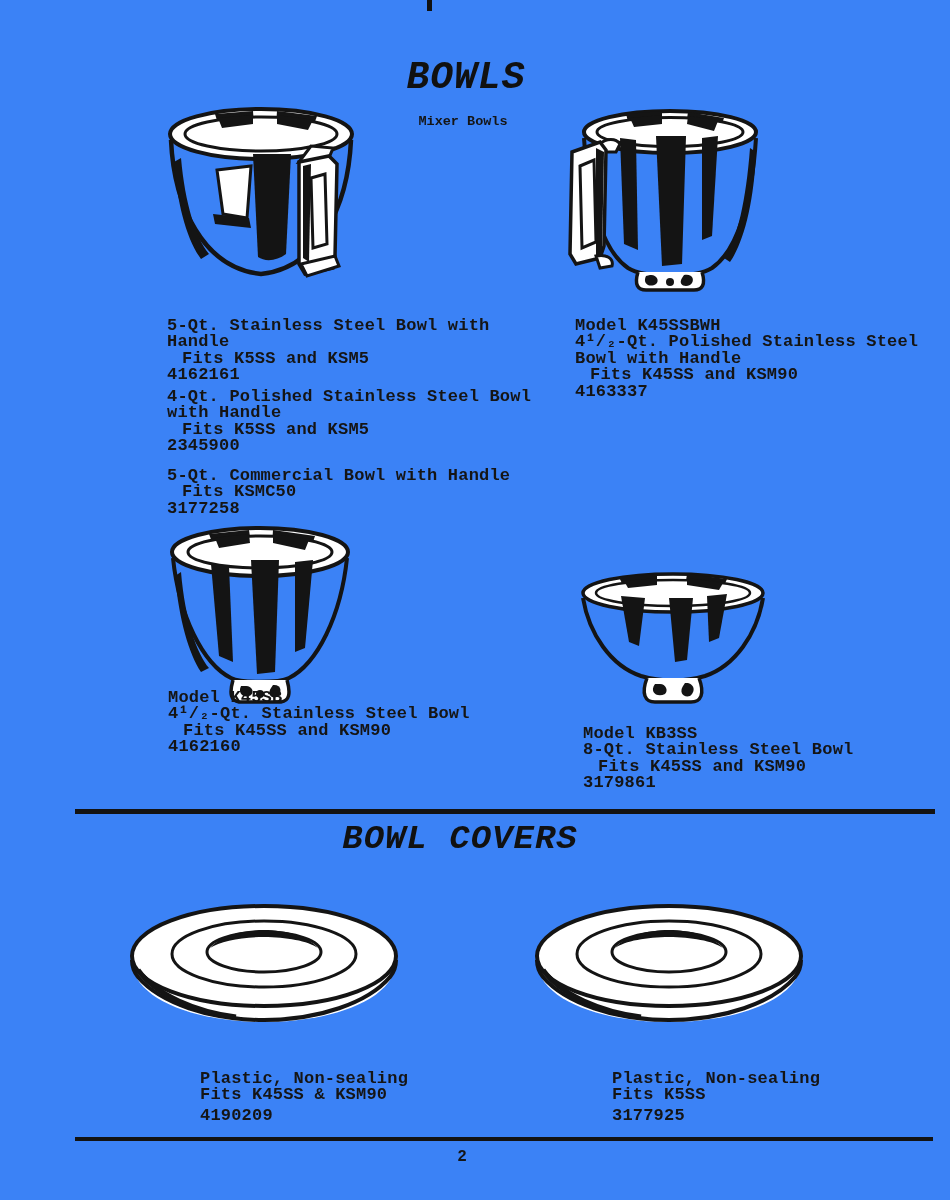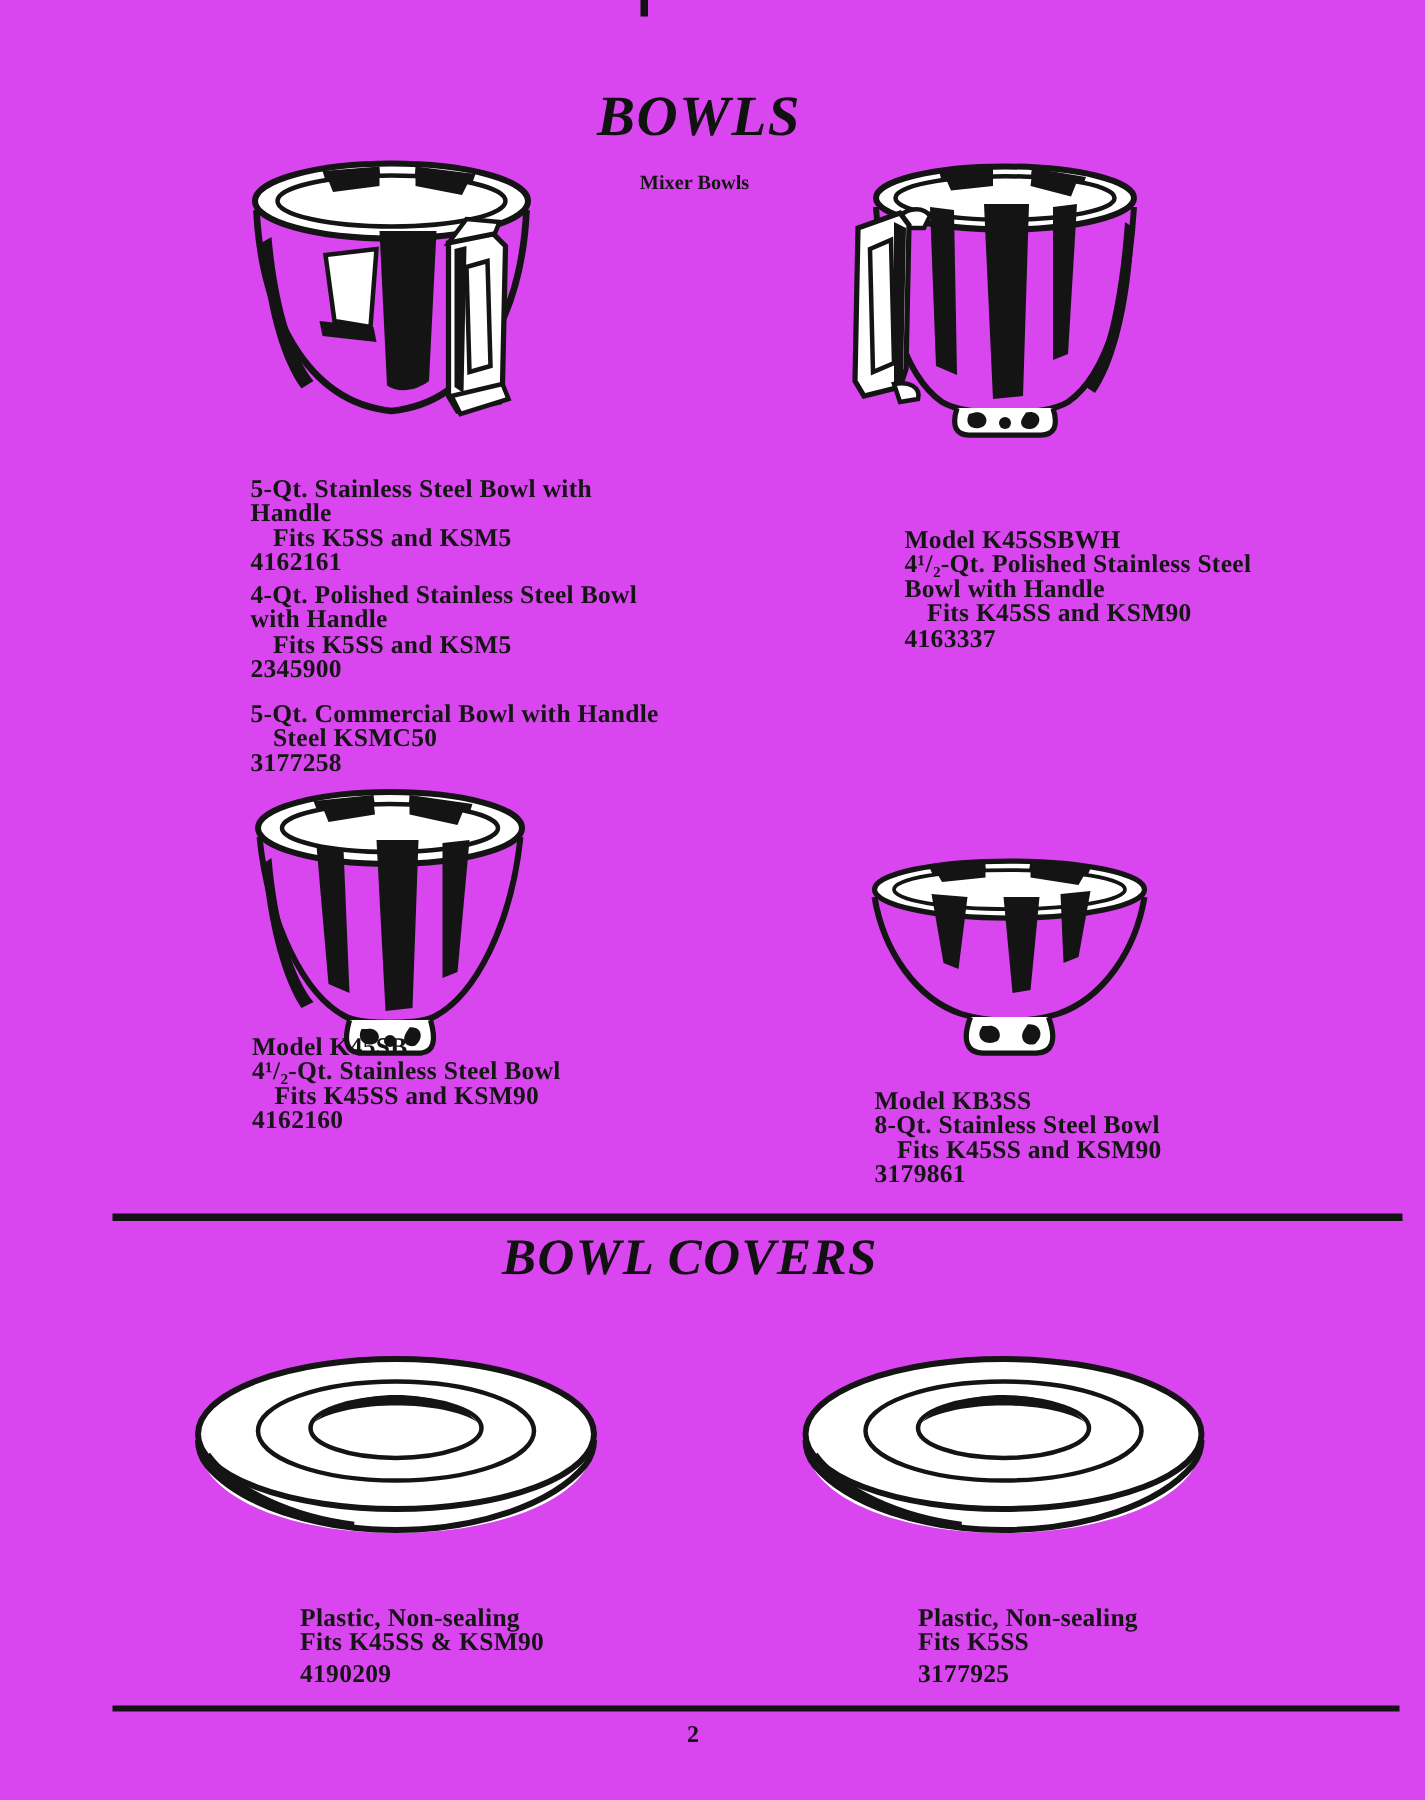--- a/index.html
+++ b/index.html
@@ -1,19 +1,19 @@
 <!DOCTYPE html>
 <html><head>
 <meta charset="utf-8">
 <style>
   html,body { margin:0; padding:0; background:#ffffff; }
   .page {
     position:relative; width:950px; height:1200px; margin:0 auto;
-    background:#d946ef; color:#151515;
-    font-family:Liberation Serif, serif;
+    background:#3b82f6; color:#151515;
+    font-family:Liberation Mono, monospace;
     overflow:hidden;
   }
   .big-title {
     position:absolute; left:0; width:950px; text-align:center;
     font-style:italic; font-weight:bold; letter-spacing:1px;
     color:#111111;
   }
   .title-bowls   { top:56px;  font-size:38px; transform:translateX(-9px); }
   .title-covers  { top:820px; font-size:34px; transform:translateX(-15px); }
   .subtitle {
@@ -101,25 +101,25 @@
 
   <div class="item" style="left:167px; top:389px;">
     <div>4-Qt. Polished Stainless Steel Bowl</div>
     <div>with Handle</div>
     <div class="indent">Fits K5SS and KSM5</div>
     <div>2345900</div>
   </div>
 
   <div class="item" style="left:167px; top:468px;">
     <div>5-Qt. Commercial Bowl with Handle</div>
-    <div class="indent">Steel KSMC50</div>
+    <div class="indent">Fits KSMC50</div>
     <div>3177258</div>
   </div>
 
-  <div class="item" style="left:603px; top:318px;margin-top:34px;">
+  <div class="item" style="left:575px; top:318px;">
     <div>Model K45SSBWH</div>
     <div>4¹/₂-Qt. Polished Stainless Steel</div>
     <div>Bowl with Handle</div>
     <div class="indent">Fits K45SS and KSM90</div>
     <div>4163337</div>
   </div>
 
   <figure class="fig" style="left:169px; top:524px; margin:0;">
     <svg width="183" height="183" viewBox="0 0 183 183">
       <ellipse cx="91" cy="28" rx="88" ry="24" fill="#ffffff" stroke="#141414" stroke-width="4"></ellipse>

